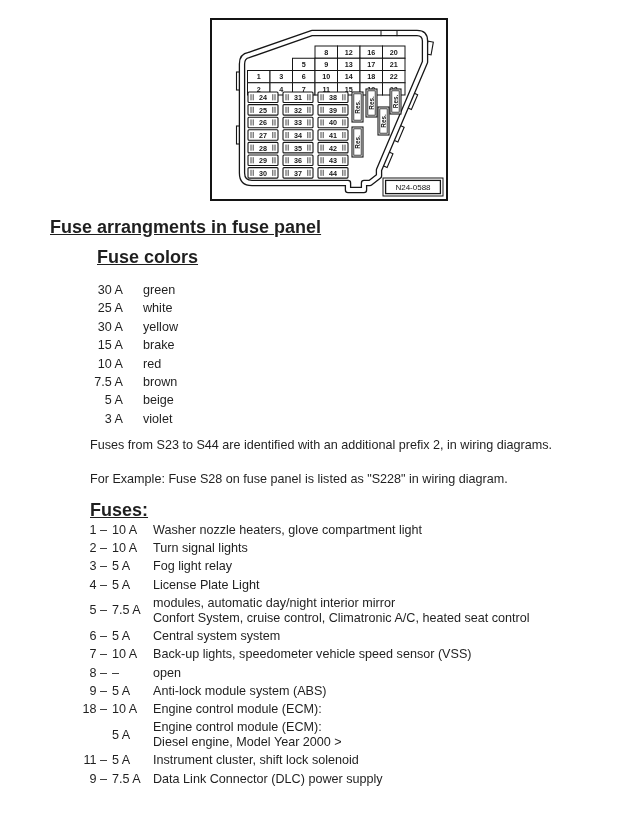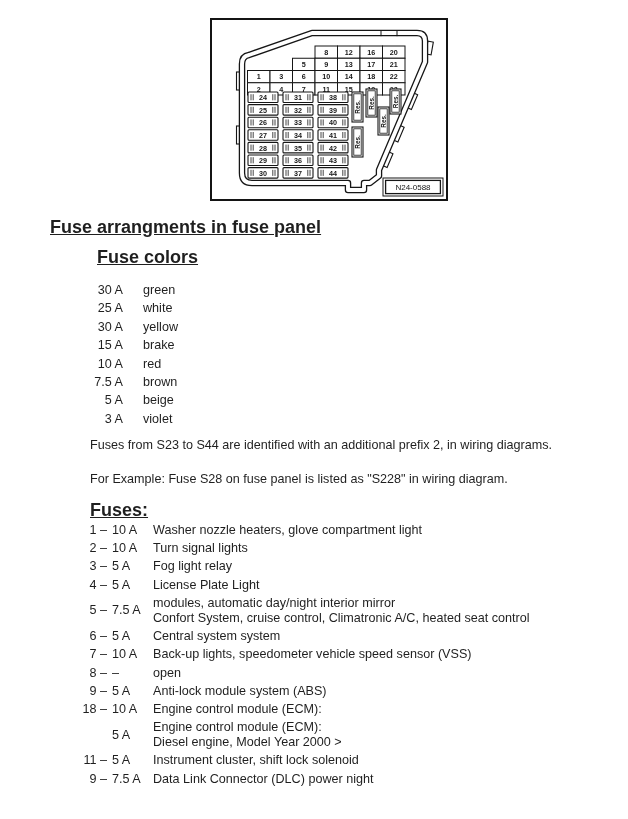--- a/index.html
+++ b/index.html
@@ -365,16 +365,16 @@
       <span class="fuse-num">11 –</span>
       <span class="fuse-amps">5 A</span>
       <div class="fuse-desc">
         <div>Instrument cluster, shift lock solenoid</div>
       </div>
     </div>
     <div class="fuse-row">
       <span class="fuse-num">9 –</span>
       <span class="fuse-amps">7.5 A</span>
       <div class="fuse-desc">
-        <div>Data Link Connector (DLC) power night</div>
+        <div>Data Link Connector (DLC) power supply</div>
       </div>
     </div>
   </div>
 
 </body></html>

